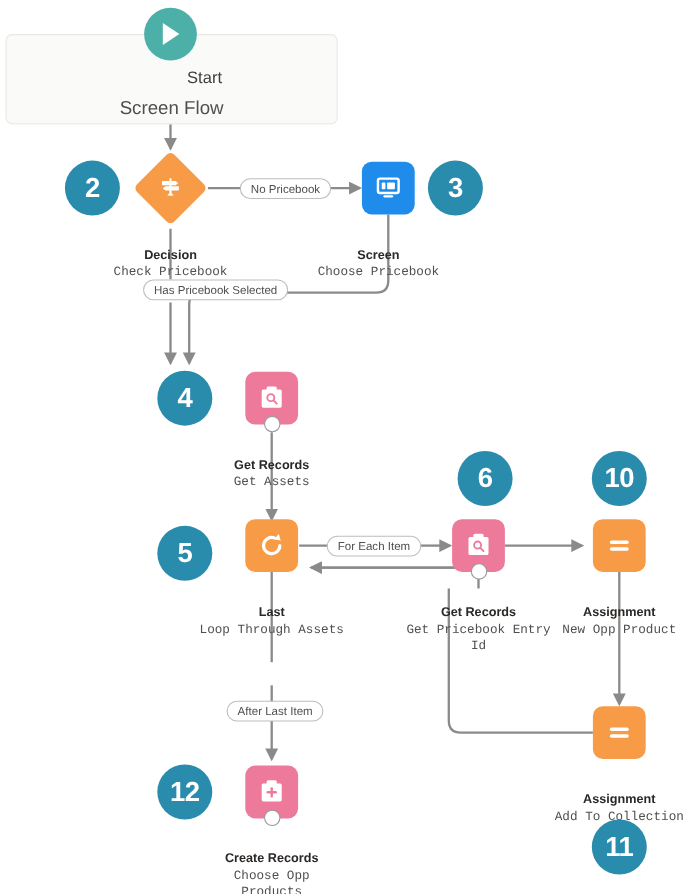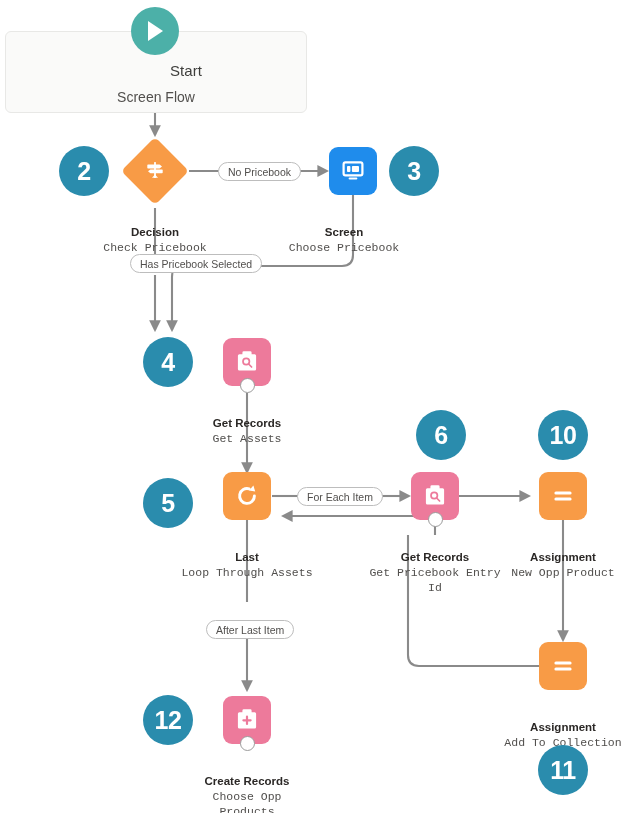--- a/index.html
+++ b/index.html
@@ -20,21 +20,21 @@
     border:1px solid #e8e8e6;
     border-radius:6px;
     box-sizing:border-box;
   }
   .start-title{
     position:absolute;width:100%;text-align:center;
     font-size:15px;color:#3e3e3c;letter-spacing:.1px;
   }
   .start-sub{
     position:absolute;width:100%;text-align:center;
-    font-size:14px;color:#514f4d;
+    font-size:17px;color:#514f4d;
   }
   .start-play{
     position:absolute;width:48px;height:48px;border-radius:50%;
     background:#4cb0a8;display:flex;align-items:center;justify-content:center;
   }
   .start-play svg{display:block;}
 
   
   .node{position:absolute;}
   .node-shape{
@@ -317,15 +317,15 @@
       <span class="s">Choose Opp Products</span>
     </div>
   </div>
 
   <div class="pill" style="left:218px;top:162px;">No Pricebook</div>
 
   <div class="pill" style="left:130px;top:254px;">Has Pricebook Selected</div>
 
   <div class="pill" style="left:297px;top:487px;">For Each Item</div>
 
-  <div class="pill" style="left:206px;top:620px;">After Last Item</div>
+  <div class="pill" style="left:206px;top:637px;">After Last Item</div>
 
 </div>
 
 </body></html>

